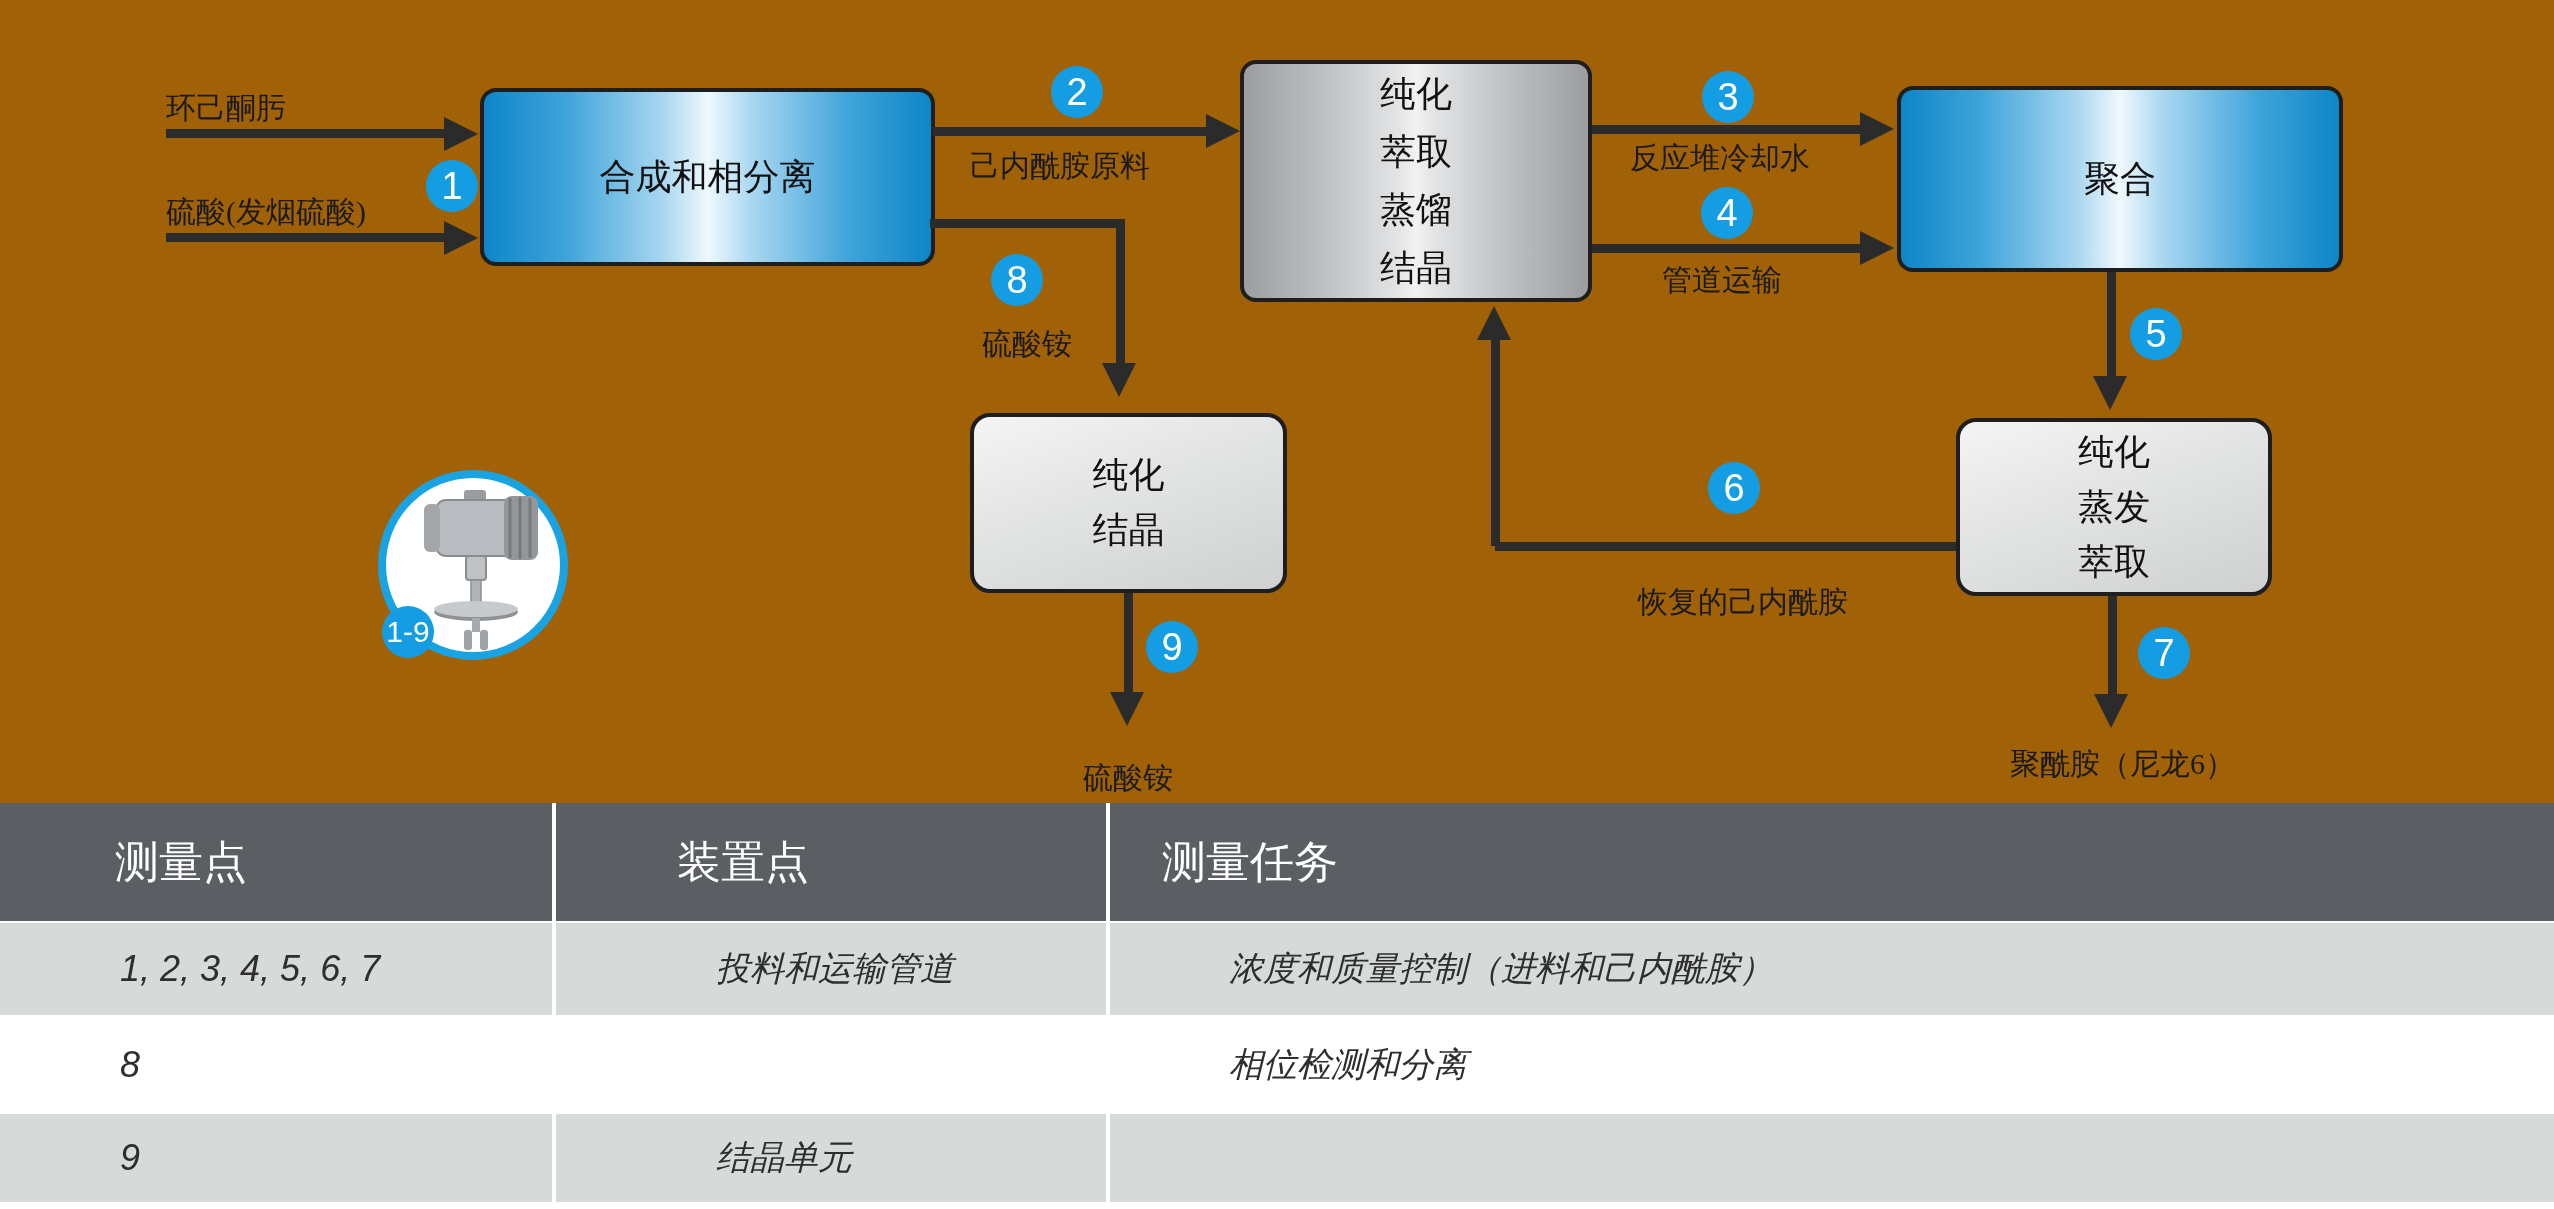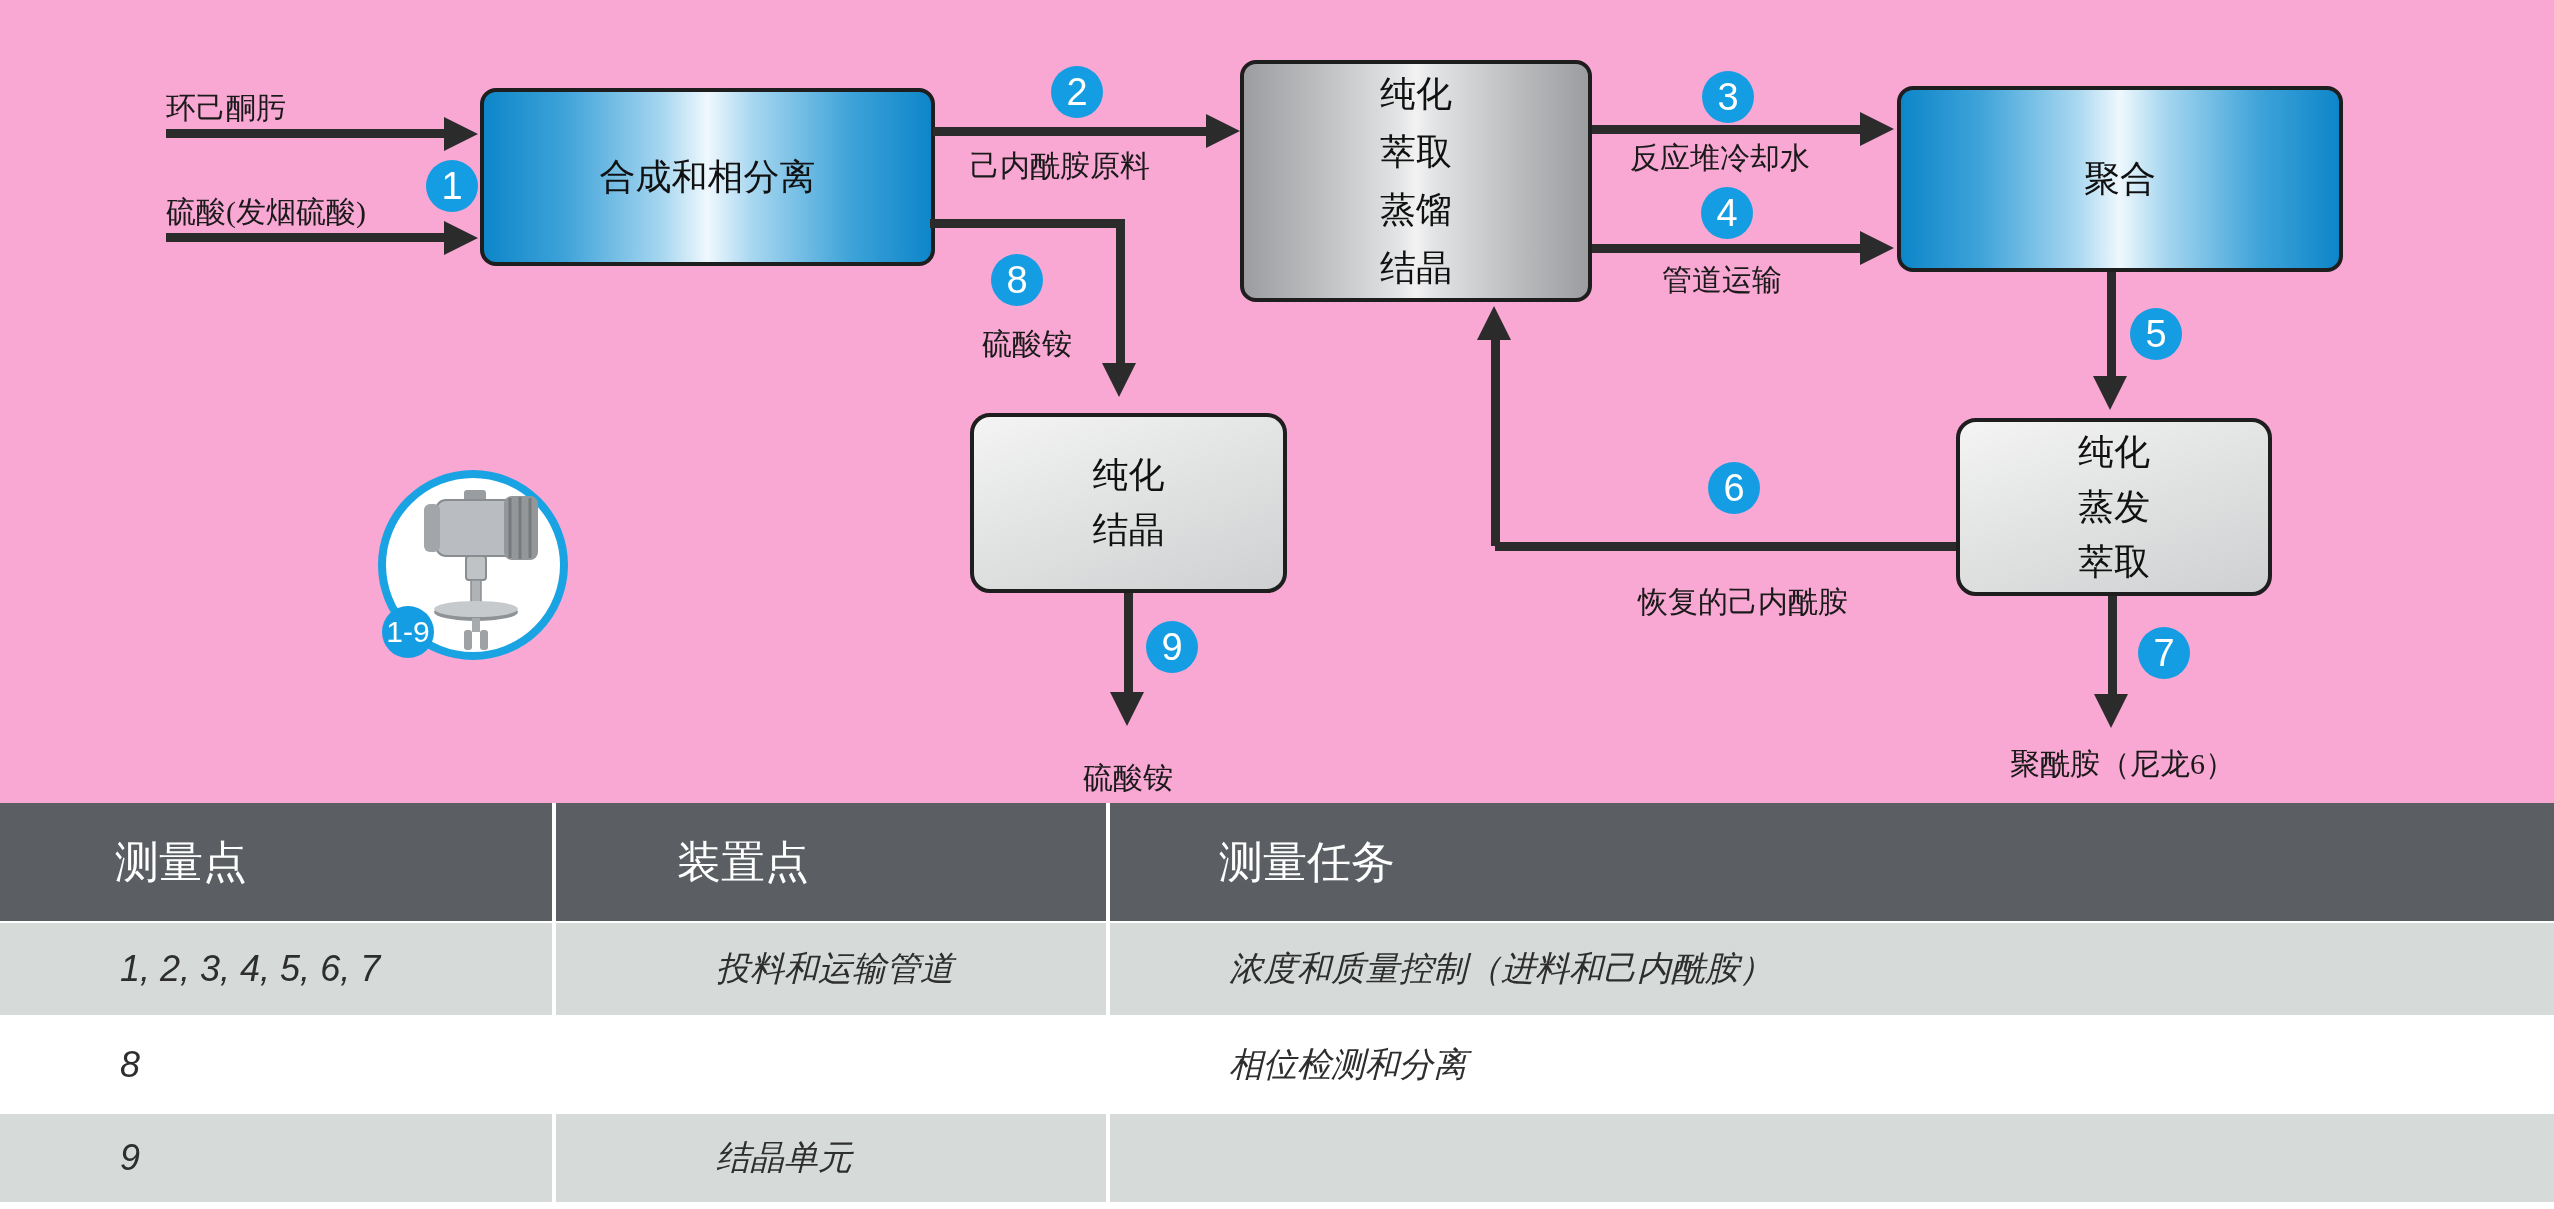--- a/index.html
+++ b/index.html
@@ -1,16 +1,16 @@
 <!DOCTYPE html>
 <html><head>
 <meta charset="utf-8">
 <style>
   html,body{margin:0;padding:0;}
-  .stage{position:relative;width:2554px;height:1209px;background:#f9a8d4;overflow:hidden;
+  .stage{position:relative;width:2554px;height:1209px;background:#a16207;overflow:hidden;
          font-family:"Liberation Sans","DejaVu Sans",sans-serif;}
   
   .pbox{position:absolute;border:4px solid #1e1e1e;box-sizing:border-box;
         display:flex;flex-direction:column;align-items:center;justify-content:center;
         color:#111;font-family:"Liberation Serif","DejaVu Serif",serif;}
   .pbox.blue{border-radius:16px;
         background:linear-gradient(90deg,#0d86c9 0%,#3ea3d9 18%,#a8d7f0 40%,#eff8fd 50%,#a8d7f0 60%,#3ea3d9 82%,#0d86c9 100%);}
   .pbox.grayh{border-radius:16px;
         background:linear-gradient(90deg,#9b9da0 0%,#b9bbbd 20%,#e3e4e5 45%,#f2f2f2 50%,#e3e4e5 55%,#b9bbbd 80%,#9b9da0 100%);}
   .pbox.grayf{border-radius:20px;
@@ -168,21 +168,21 @@
   </div>
   <div class="badge small" style="left:382px;top:606px">
       <span>1-9</span>
     </div>
 
   <div class="tbl-underlay"></div>
 
   <div class="thead">
     <span style="left:115px">测量点</span>
     <span style="left:677px">装置点</span>
-    <span style="left:1219px">测量任务</span>
+    <span style="left:1162px">测量任务</span>
   </div>
 
   <div class="trow" style="top:923px;height:92px;background:#d6dbd9">
     <span class="c1" style="line-height:92px">1, 2, 3, 4, 5, 6, 7</span>
     <span class="c2" style="line-height:92px">投料和运输管道</span>
     <span class="c3" style="line-height:92px">浓度和质量控制（进料和己内酰胺）</span>
   </div>
 
   <div class="trow" style="top:1017px;height:95px;background:#ffffff">
     <span class="c1" style="line-height:95px">8</span>

